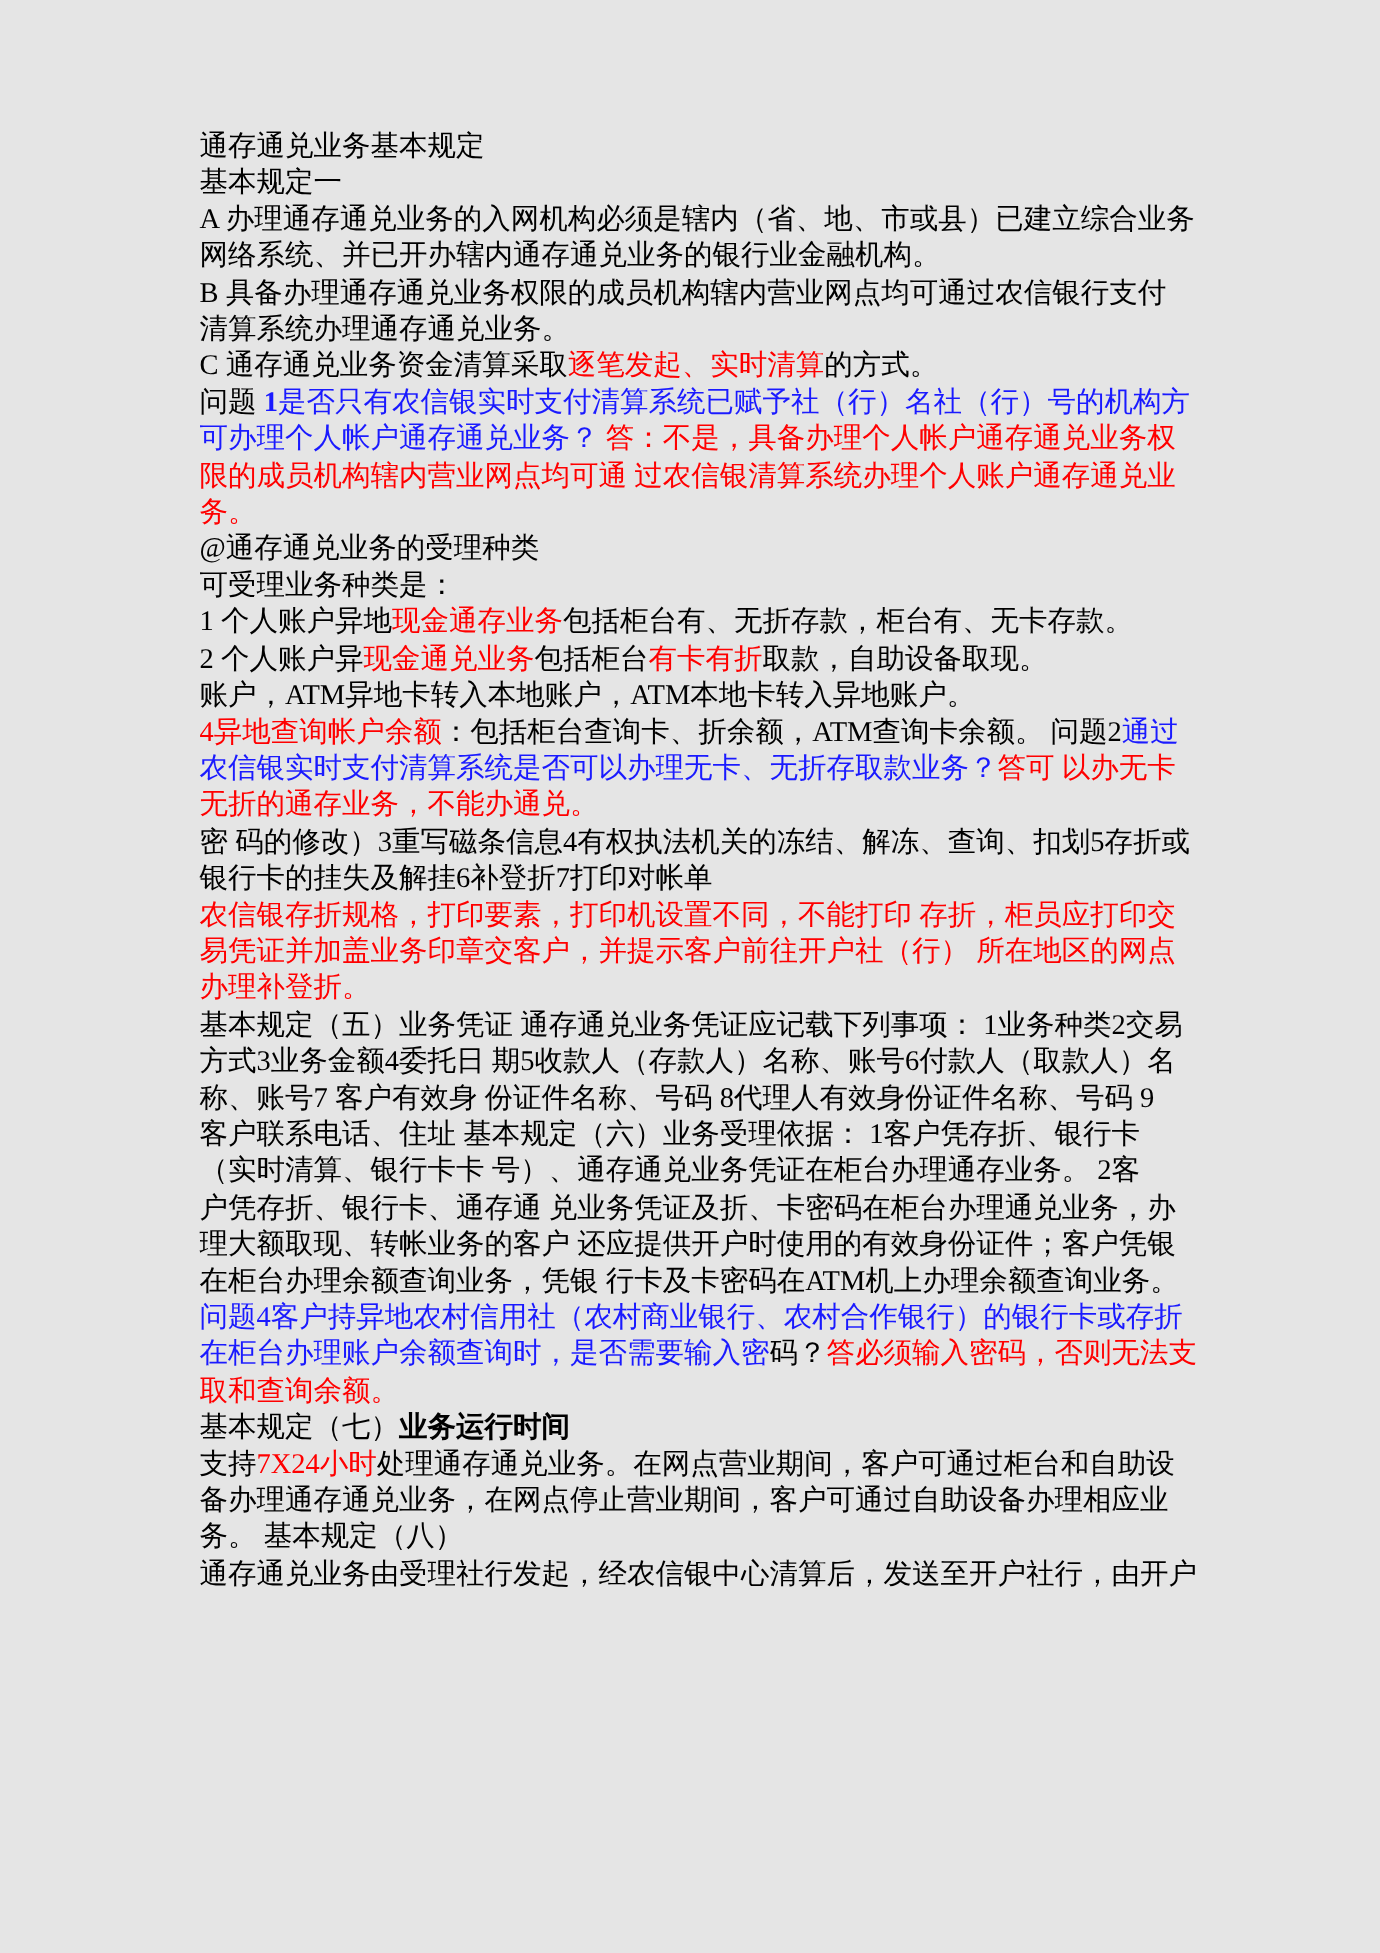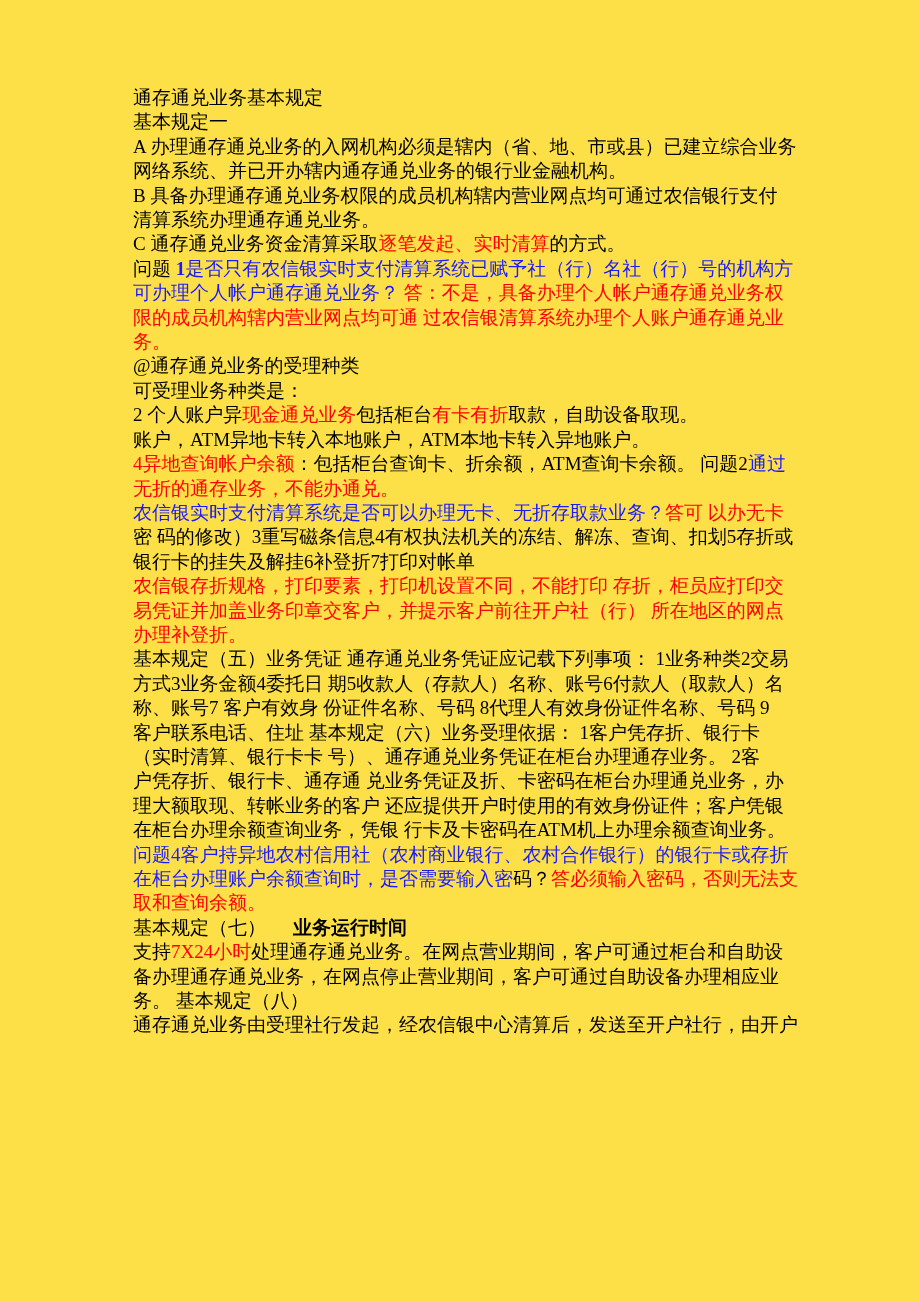--- a/index.html
+++ b/index.html
@@ -4,62 +4,63 @@
 <style>
   html,body{margin:0;padding:0;}
   body{
     width:920px;height:1302px;
     background:#ffffff;
     font-family:"Liberation Serif","DejaVu Serif",serif;
     overflow:hidden;
     position:relative;
   }
   .page{
-    position:absolute;left:0;top:0;width:920px;height:1302px;background:#fde047;
+    position:absolute;left:0;top:0;width:920px;height:1302px;background:#e5e5e5;
   }
   .doc{
     position:absolute;
     left:133px;top:86px;width:668px;
     font-size:19px;
     line-height:24.4px;
     color:#000000;
   }
   .line{
     white-space:pre-wrap;
     min-height:24.4px;
   }
   .c-k{color:#000000;}
   .c-r{color:#ff0000;text-align:center;}
   .c-b{color:#1a1aff;}
   .c-bb{color:#1a1aff;font-weight:bold;}
-  .c-kb{color:#000000;font-weight:bold;margin-left:27px;}
+  .c-kb{color:#000000;font-weight:bold;}
 </style>
 </head>
 <body>
 
 <div class="page">
   <div class="doc" id="doc">
       <div class="line"><span class="c-k">通存通兑业务基本规定</span></div>
       <div class="line"><span class="c-k">基本规定一</span></div>
       <div class="line"><span class="c-k">A 办理通存通兑业务的入网机构必须是辖内（省、地、市或县）已建立综合业务</span></div>
       <div class="line"><span class="c-k">网络系统、并已开办辖内通存通兑业务的银行业金融机构。</span></div>
       <div class="line"><span class="c-k">B 具备办理通存通兑业务权限的成员机构辖内营业网点均可通过农信银行支付</span></div>
       <div class="line"><span class="c-k">清算系统办理通存通兑业务。</span></div>
       <div class="line"><span class="c-k">C 通存通兑业务资金清算采取</span><span class="c-r">逐笔发起、实时清算</span><span class="c-k">的方式。</span></div>
       <div class="line"><span class="c-k">问题 </span><span class="c-bb">1</span><span class="c-b">是否只有农信银实时支付清算系统已赋予社（行）名社（行）号的机构方</span></div>
       <div class="line"><span class="c-b">可办理个人帐户通存通兑业务？</span><span class="c-r"> 答：不是，具备办理个人帐户通存通兑业务权</span></div>
       <div class="line"><span class="c-r">限的成员机构辖内营业网点均可通 过农信银清算系统办理个人账户通存通兑业</span></div>
       <div class="line"><span class="c-r">务。</span></div>
       <div class="line"><span class="c-k">@通存通兑业务的受理种类</span></div>
       <div class="line"><span class="c-k">可受理业务种类是：</span></div>
+      <div class="line"><span class="c-k">1 个人账户异地</span><span class="c-r">现金通存业务</span><span class="c-k">包括柜台有、无折存款，柜台有、无卡存款。</span></div>
       <div class="line"><span class="c-k">2 个人账户异</span><span class="c-r">现金通兑业务</span><span class="c-k">包括柜台</span><span class="c-r">有卡有折</span><span class="c-k">取款，自助设备取现。</span></div>
       <div class="line"><span class="c-k">账户，ATM异地卡转入本地账户，ATM本地卡转入异地账户。</span></div>
       <div class="line"><span class="c-r">4</span><span class="c-r">异地查询帐户余额</span><span class="c-k">：包括柜台查询卡、折余额，ATM查询卡余额。 问题2</span><span class="c-b">通过</span></div>
+      <div class="line"><span class="c-b">农信银实时支付清算系统是否可以办理无卡、无折存取款业务？</span><span class="c-r">答可 以办无卡</span></div>
       <div class="line"><span class="c-r">无折的通存业务，不能办通兑。</span></div>
-      <div class="line"><span class="c-b">农信银实时支付清算系统是否可以办理无卡、无折存取款业务？</span><span class="c-r">答可 以办无卡</span></div>
       <div class="line"><span class="c-k">密 码的修改）3重写磁条信息4有权执法机关的冻结、解冻、查询、扣划5存折或</span></div>
       <div class="line"><span class="c-k">银行卡的挂失及解挂6补登折7打印对帐单</span></div>
       <div class="line"><span class="c-r">农信银存折规格，打印要素，打印机设置不同，不能打印 存折，柜员应打印交</span></div>
       <div class="line"><span class="c-r">易凭证并加盖业务印章交客户，并提示客户前往开户社（行） 所在地区的网点</span></div>
       <div class="line"><span class="c-r">办理补登折。</span></div>
       <div class="line"><span class="c-k">基本规定（五）业务凭证 通存通兑业务凭证应记载下列事项： 1业务种类2交易</span></div>
       <div class="line"><span class="c-k">方式3业务金额4委托日 期5收款人（存款人）名称、账号6付款人（取款人）名</span></div>
       <div class="line"><span class="c-k">称、账号7 客户有效身 份证件名称、号码 8代理人有效身份证件名称、号码 9</span></div>
       <div class="line"><span class="c-k">客户联系电话、住址 基本规定（六）业务受理依据： 1客户凭存折、银行卡</span></div>
       <div class="line"><span class="c-k">（实时清算、银行卡卡 号）、通存通兑业务凭证在柜台办理通存业务。 2客</span></div>

